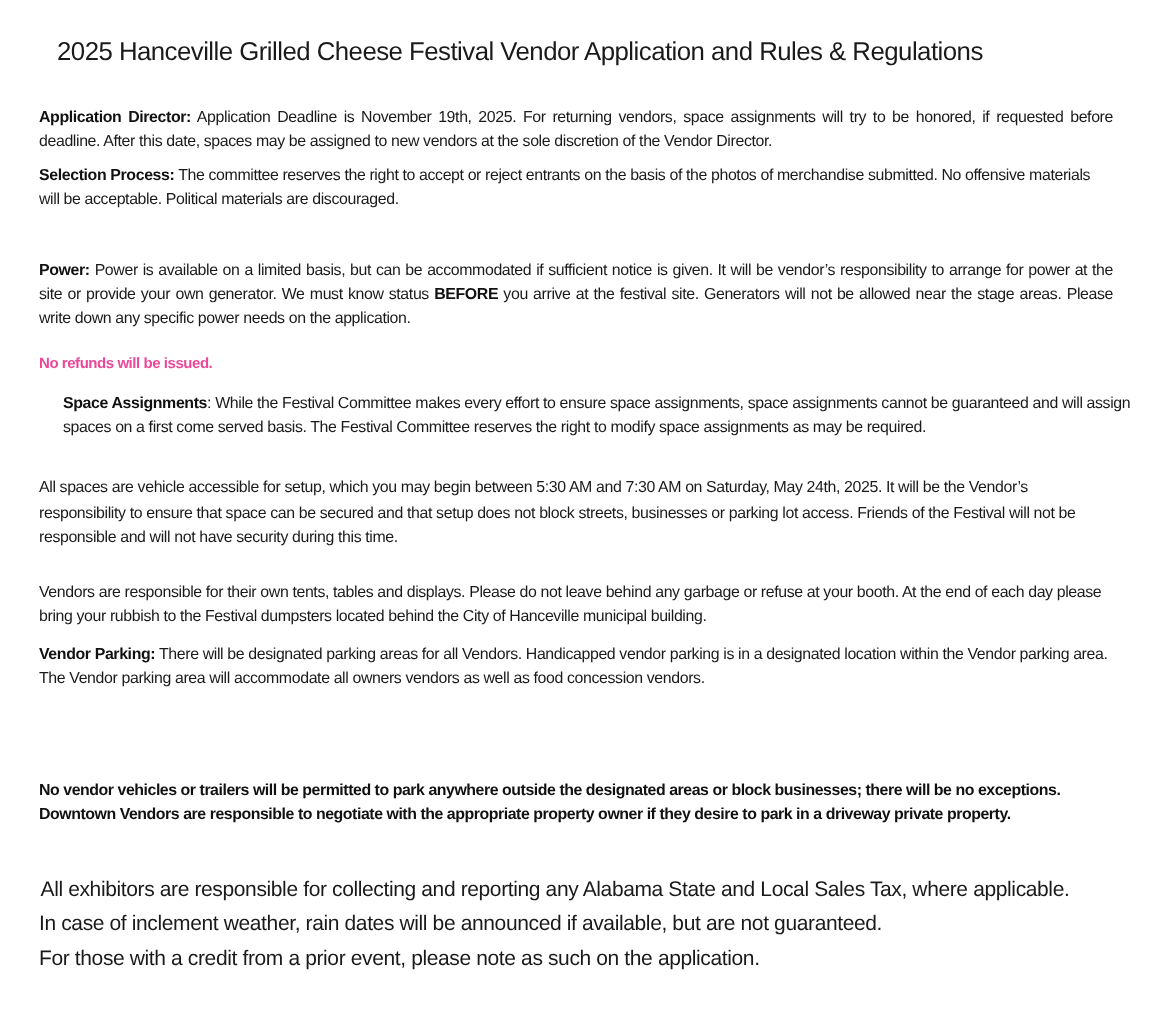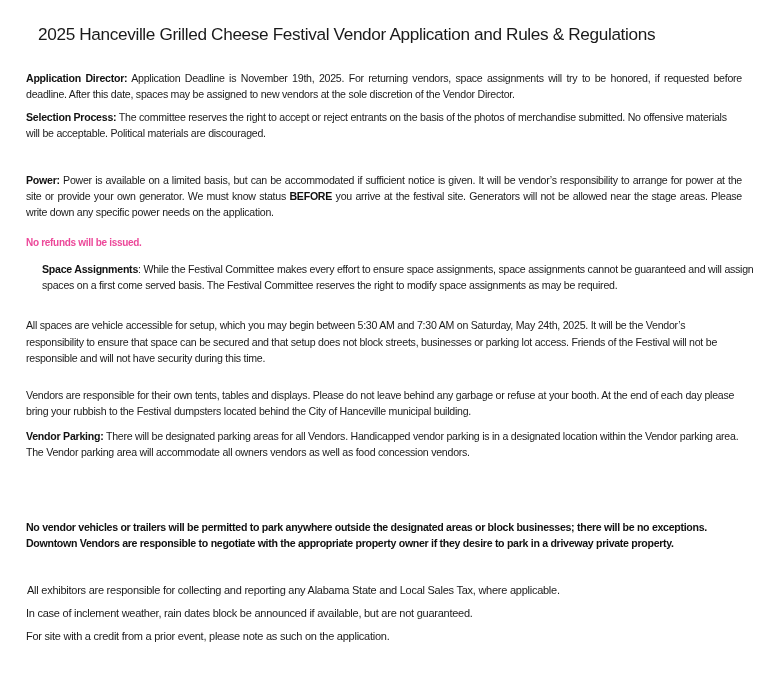--- a/index.html
+++ b/index.html
@@ -59,21 +59,21 @@
       letter-spacing: -0.3px;
       color: #ec4899;
     }
     .boldpara {
       font-weight: bold;
       color: #111;
       letter-spacing: -0.3px;
     }
     .note {
       position: absolute;
-      font-size: 11px;
+      font-size: 14px;
       letter-spacing: -0.25px;
       white-space: nowrap;
       color: #1a1a1a;
       text-align: right;
     }
   </style>
 </head>
 <body>
 
 <div class="page">
@@ -105,17 +105,17 @@
 
   <div class="para" style="top:425px;">
     <span class="lbl">Vendor Parking:</span><span> There will be designated parking areas for all Vendors. Handicapped vendor parking is in a designated location within the Vendor parking area. The Vendor parking area will accommodate all owners vendors as well as food concession vendors.</span>
   </div>
 
 
   <div class="para boldpara" style="top:503px; line-height:16.2px;margin-top:12px;">No vendor vehicles or trailers will be permitted to park anywhere outside the designated areas or block businesses; there will be no exceptions. Downtown Vendors are responsible to negotiate with the appropriate property owner if they desire to park in a driveway private property.</div>
 
   <div class="note" style="left:27px; top:580px;">All exhibitors are responsible for collecting and reporting any Alabama State and Local Sales Tax, where applicable.</div>
 
-  <div class="note" style="left:26px; top:603px;">In case of inclement weather, rain dates block be announced if available, but are not guaranteed.</div>
+  <div class="note" style="left:26px; top:603px;">In case of inclement weather, rain dates will be announced if available, but are not guaranteed.</div>
 
-  <div class="note" style="left:26px; top:626px;">For site with a credit from a prior event, please note as such on the application.</div>
+  <div class="note" style="left:26px; top:626px;">For those with a credit from a prior event, please note as such on the application.</div>
 
 </div>
 
 </body></html>

